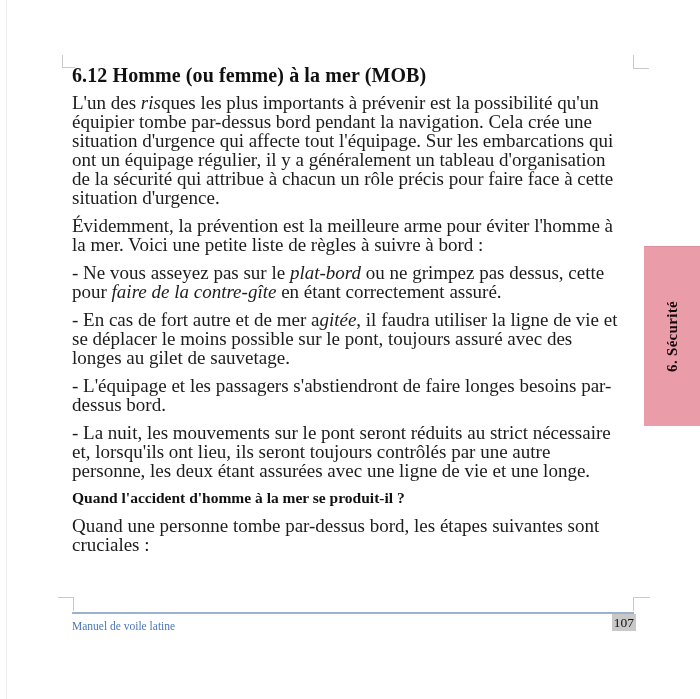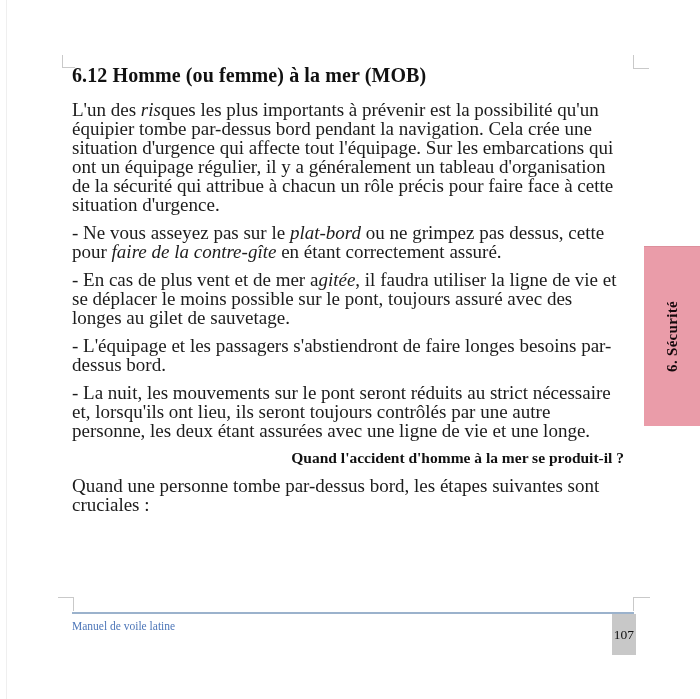--- a/index.html
+++ b/index.html
@@ -34,38 +34,37 @@
   .content {
     position: absolute;
     left: 72px; top: 63px;
     width: 552px;
   }
 
   .doc-title {
     font-size: 20px;
     font-weight: bold;
     letter-spacing: 0.1px;
-    margin: 1px 0 13px 0;
+    margin: 1px 0 6px 0;
     color: #111111;
   }
 
   .body-para {
     font-size: 19px;
     line-height: 19px;
     margin: 0 0 9px 0;
     text-align: left;
   }
   .body-para em { font-style: italic; }
 
   .doc-subheading {
     font-size: 15.5px;
     font-weight: bold;
     margin: 5px 0 9px 0;
     color: #111111;
-    text-align: right;
   }
 
   
   .side-tab {
     position: absolute;
     left: 644px; top: 246px;
     width: 56px; height: 180px;
     background: var(--tab-bg);
     border-top: 1px solid var(--tab-border);
     display: flex;
@@ -99,42 +98,43 @@
     color: var(--footer-text);
   }
   .page-number {
     position: absolute;
     top: 614px;
     right: 64px;
     background: var(--pagenum-bg);
     color: #111111;
     font-size: 13.5px;
     line-height: 17px;
-    padding: 12px 2px;
+    padding: 0 2px;
   }
 </style>
 </head>
 <body>
 
 <div class="page">
 
   <div class="page-edge-left"></div>
 
   <div class="corner-mark mark-tl"></div>
   <div class="corner-mark mark-tr"></div>
   <div class="corner-mark mark-bl"></div>
   <div class="corner-mark mark-br"></div>
 
   <div class="content">
     <h1 class="doc-title">6.12 Homme (ou femme) à la mer (MOB)</h1>
 
     <div>
         <p class="body-para"><span>L'un des </span><em>ris</em><span>ques les plus importants à prévenir est la possibilité qu'un équipier tombe par-dessus bord pendant la navigation. Cela crée une situation d'urgence qui affecte tout l'équipage. Sur les embarcations qui ont un équipage régulier, il y a généralement un tableau d'organisation de la sécurité qui attribue à chacun un rôle précis pour faire face à cette situation d'urgence.</span></p>
+        <p class="body-para"><span>Évidemment, la prévention est la meilleure arme pour éviter l'homme à la mer. Voici une petite liste de règles à suivre à bord :</span></p>
         <p class="body-para"><span>- Ne vous asseyez pas sur le </span><em>plat-bord</em><span> ou ne grimpez pas dessus, cette pour </span><em>faire de la contre-gîte</em><span> en étant correctement assuré.</span></p>
-        <p class="body-para"><span>- En cas de plus vent et de mer a</span><em>gitée</em><span>, il faudra utiliser la ligne de vie et se déplacer le moins possible sur le pont, toujours assuré avec des longes au gilet de sauvetage.</span></p>
+        <p class="body-para"><span>- En cas de fort autre et de mer a</span><em>gitée</em><span>, il faudra utiliser la ligne de vie et se déplacer le moins possible sur le pont, toujours assuré avec des longes au gilet de sauvetage.</span></p>
         <p class="body-para"><span>- L'équipage et les passagers s'abstiendront de faire longes besoins par-dessus bord.</span></p>
         <p class="body-para"><span>- La nuit, les mouvements sur le pont seront réduits au strict nécessaire et, lorsqu'ils ont lieu, ils seront toujours contrôlés par une autre personne, les deux étant assurées avec une ligne de vie et une longe.</span></p>
       </div>
 
     <h2 class="doc-subheading">Quand l'accident d'homme à la mer se produit-il ?</h2>
 
     <p class="body-para">Quand une personne tombe par-dessus bord, les étapes suivantes sont cruciales :</p>
   </div>
 
   <div class="side-tab">

